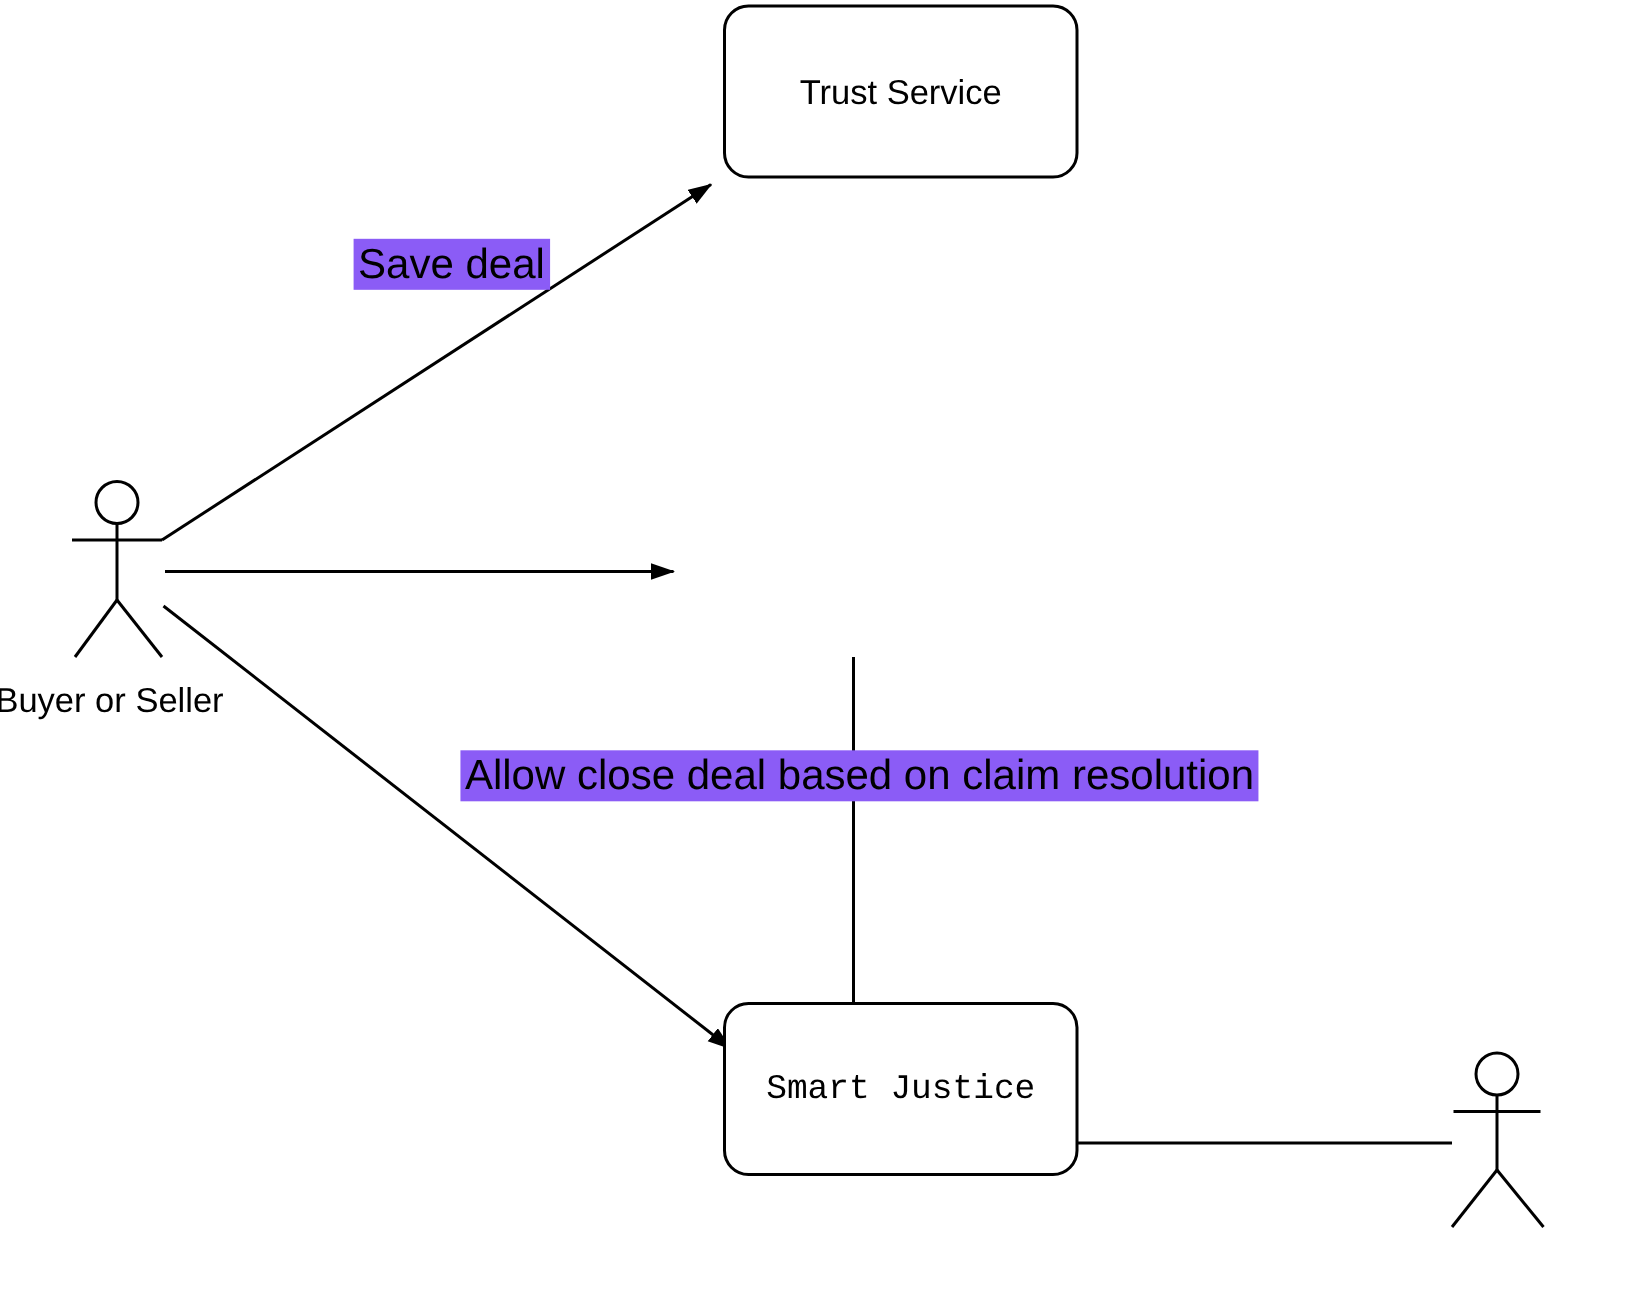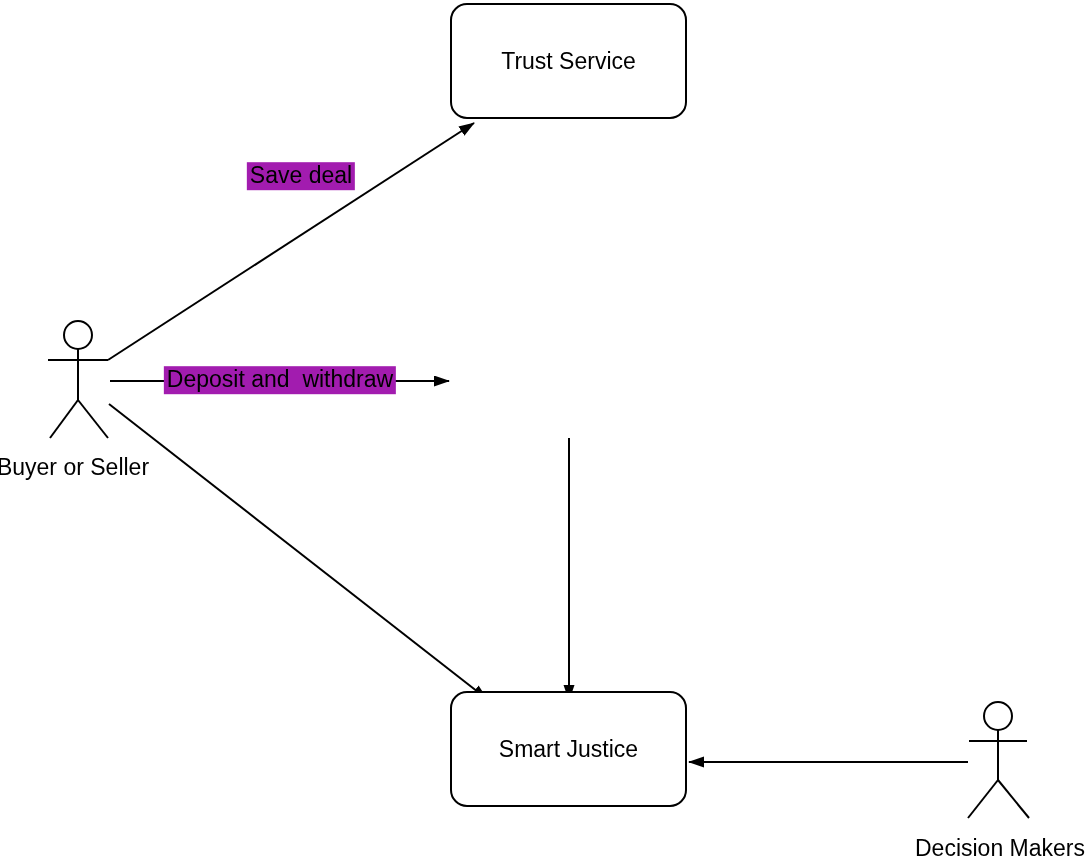--- a/index.html
+++ b/index.html
@@ -29,31 +29,32 @@
     box-sizing: border-box;
     border: 2px solid #000000;
     border-radius: 17px;
     background: #ffffff;
     display: flex;
     align-items: center;
     justify-content: center;
     font-size: 23px;
     z-index: 2;
     text-align: center;
+    margin-left: 32px;
   }
   .node-trust-service { left: 450px; top: 3px; }
   .node-escrow        { left: 450px; top: 322px; }
-  .node-smart-justice { left: 450px; top: 691px; }
+  .node-smart-justice { left: 450px; top: 668px; font-family: Liberation Mono, monospace; }
 
   .edge-label {
     position: absolute;
     transform: translate(-50%, -50%);
-    background: #a21caf;
+    background: #8b5cf6;
     padding: 0 3px;
-    font-size: 23px;
+    font-size: 28px;
     line-height: 1.2;
     white-space: pre;
     z-index: 3;
   }
   .lbl-save-deal   { left: 301px; top: 176px; }
   .lbl-deposit     { left: 280px; top: 380px; }
   .lbl-allow-close { left: 573px; top: 517px; }
   .lbl-resolve     { left: 338px; top: 608px; }
   .lbl-vote        { left: 830px; top: 762px; }
 
@@ -104,18 +105,17 @@
   </svg>
 
   <div class="node node-trust-service">
     <span>Trust Service</span>
   </div>
   <div class="node node-smart-justice">
     <span>Smart Justice</span>
   </div>
 
   <div class="edge-label lbl-save-deal">Save deal</div>
-  <div class="edge-label lbl-deposit">Deposit and  withdraw</div>
+  <div class="edge-label lbl-allow-close">Allow close deal based on claim resolution</div>
 
   <div class="actor-label lbl-buyer-seller">Buyer or Seller</div>
-  <div class="actor-label lbl-decision-makers">Decision Makers</div>
 
 </div>
 
 </body></html>

